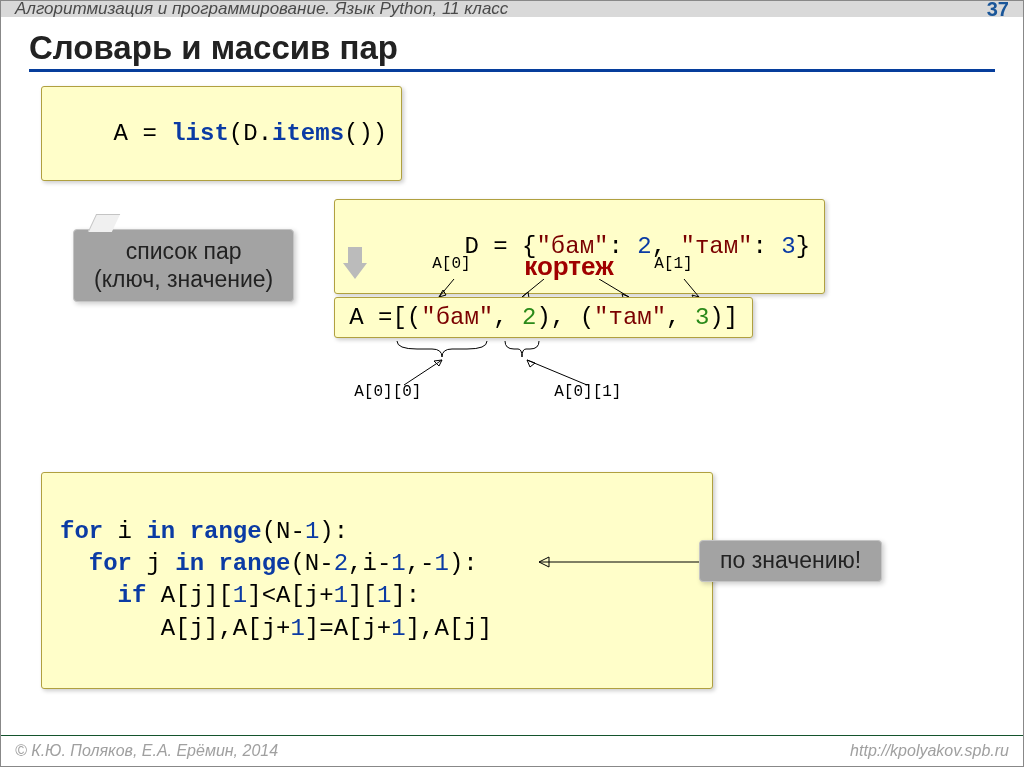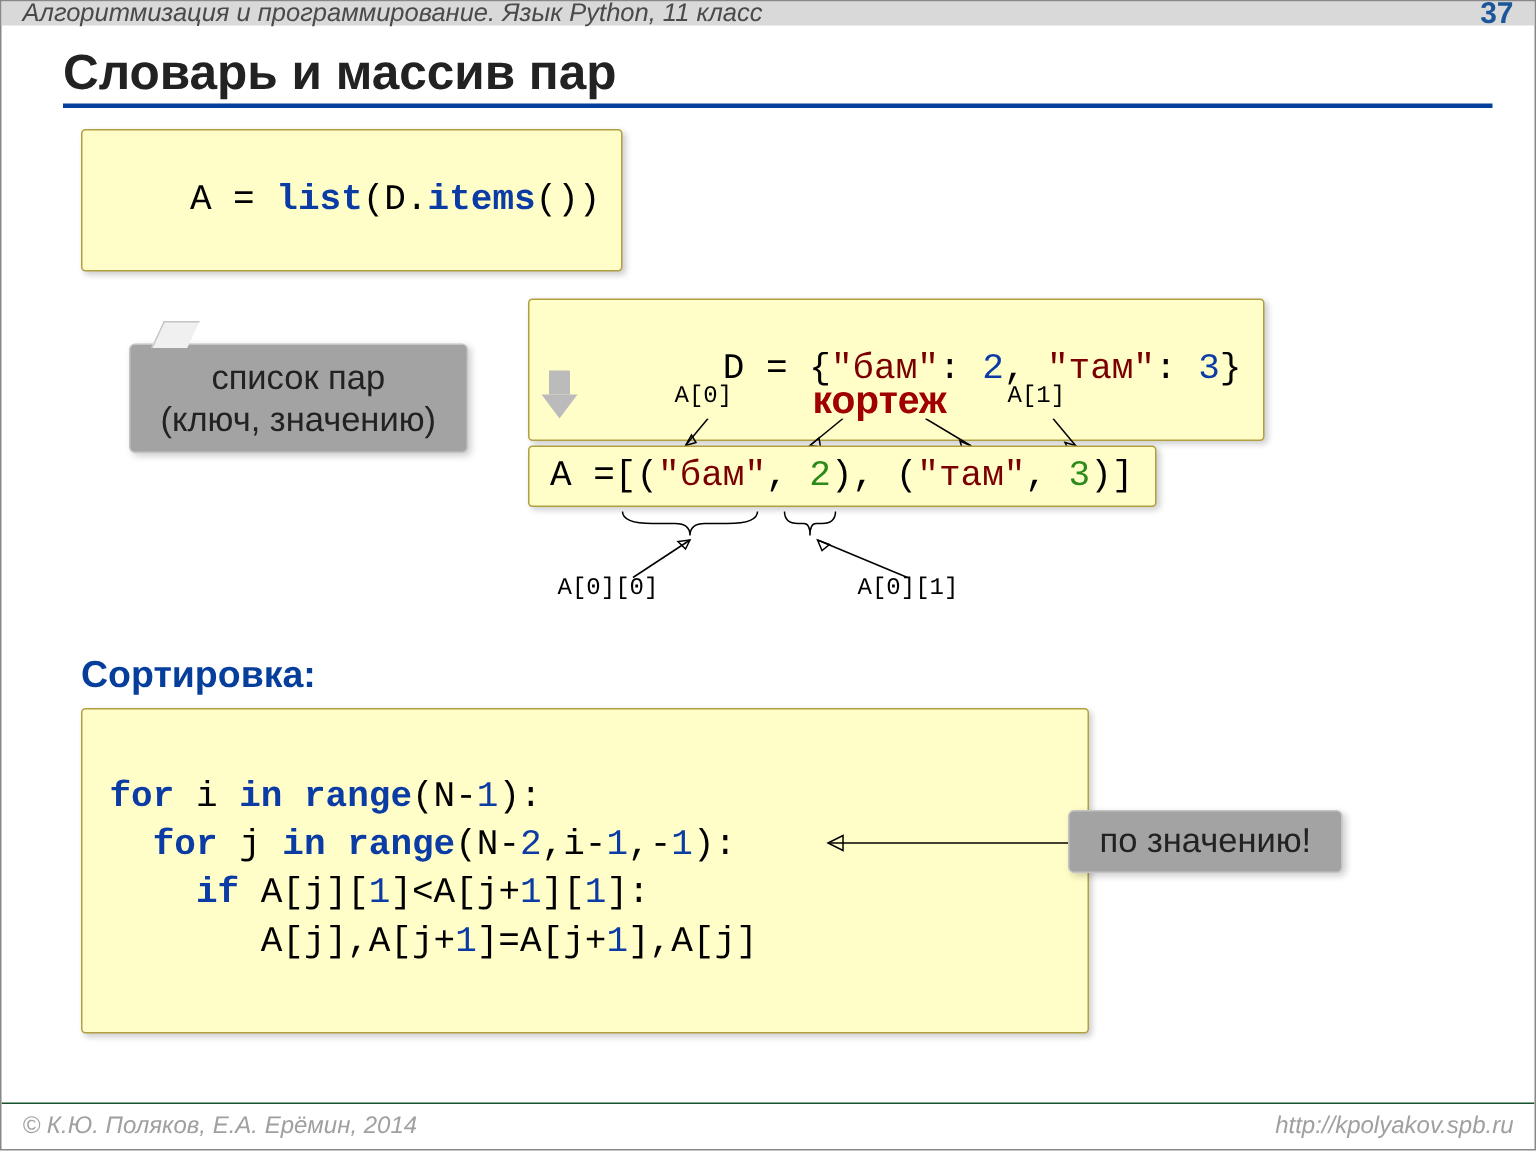--- a/index.html
+++ b/index.html
@@ -23,21 +23,20 @@
     font-size: 17px;
   }
   .page-num {
     color: #1a5699;
     font-weight: bold;
     font-style: normal;
     font-size: 20px;
   }
   .content {
     padding: 12px 28px 0 28px;
-    margin-left: 13px;
   }
   .title {
     font-size: 33px;
     font-weight: bold;
     color: #222;
     margin-bottom: 2px;
   }
   .rule {
     height: 3px;
     background: #063e9c;
@@ -137,21 +136,21 @@
   
   <div class="codebox" style="margin-left:12px;">
     <span>A = </span><span class="fn">list</span><span>(D.</span><span class="fn">items</span><span>())</span>
   </div>
 
   
   <div class="row2">
     <div class="gray-callout" style="margin-top:30px; margin-left:44px;">
       <div class="tail"></div>
       <div>список пар</div>
-      <div>(ключ, значению)</div>
+      <div>(ключ, значение)</div>
     </div>
 
     <div style="position:relative;">
       <div class="codebox">
         <span>D = {</span><span class="str">"бам"</span><span>: </span><span class="num">2</span><span>, </span><span class="str">"там"</span><span>: </span><span class="num">3</span><span>}</span>
       </div>
 
       
       <div class="abs" style="left:14px; top:48px;">
         <div class="arrow-stem"></div>
@@ -202,21 +201,20 @@
           <path d="M5 3 l3 7 l5 -4 z" fill="#000"></path>
       </svg>
 
       <div class="abs mono" style="left:20px; top:184px;">A[0][0]</div>
       <div class="abs mono" style="left:220px; top:184px;">A[0][1]</div>
     </div>
   </div>
 
   
   <div style="margin-top:170px; position:relative;">
-    <div class="subtitle-sort" style="position:absolute; top:-36px; left:0;">Сортировка:</div>
 
     <div class="codebox" style="margin-left:12px; line-height:1.35; padding:10px 18px; width:672px; display:block;">
 <span class="kw">for</span><span> i </span><span class="kw">in</span><span> </span><span class="fn">range</span><span>(N-</span><span class="num">1</span><span>):</span>
 <span class="kw">  for</span><span> j </span><span class="kw">in</span><span> </span><span class="fn">range</span><span>(N-</span><span class="num">2</span><span>,i-</span><span class="num">1</span><span>,-</span><span class="num">1</span><span>):</span>
 <span class="kw">    if</span><span> A[j][</span><span class="num">1</span><span>]&lt;A[j+</span><span class="num">1</span><span>][</span><span class="num">1</span><span>]:</span>
 <span>       A[j],A[j+</span><span class="num">1</span><span>]=A[j+</span><span class="num">1</span><span>],A[j]</span>
     </div>
 
     <svg class="brace-svg abs" style="left:505px; top:80px;" width="170" height="20">
       <line x1="165" y1="10" x2="5" y2="10"></line>

